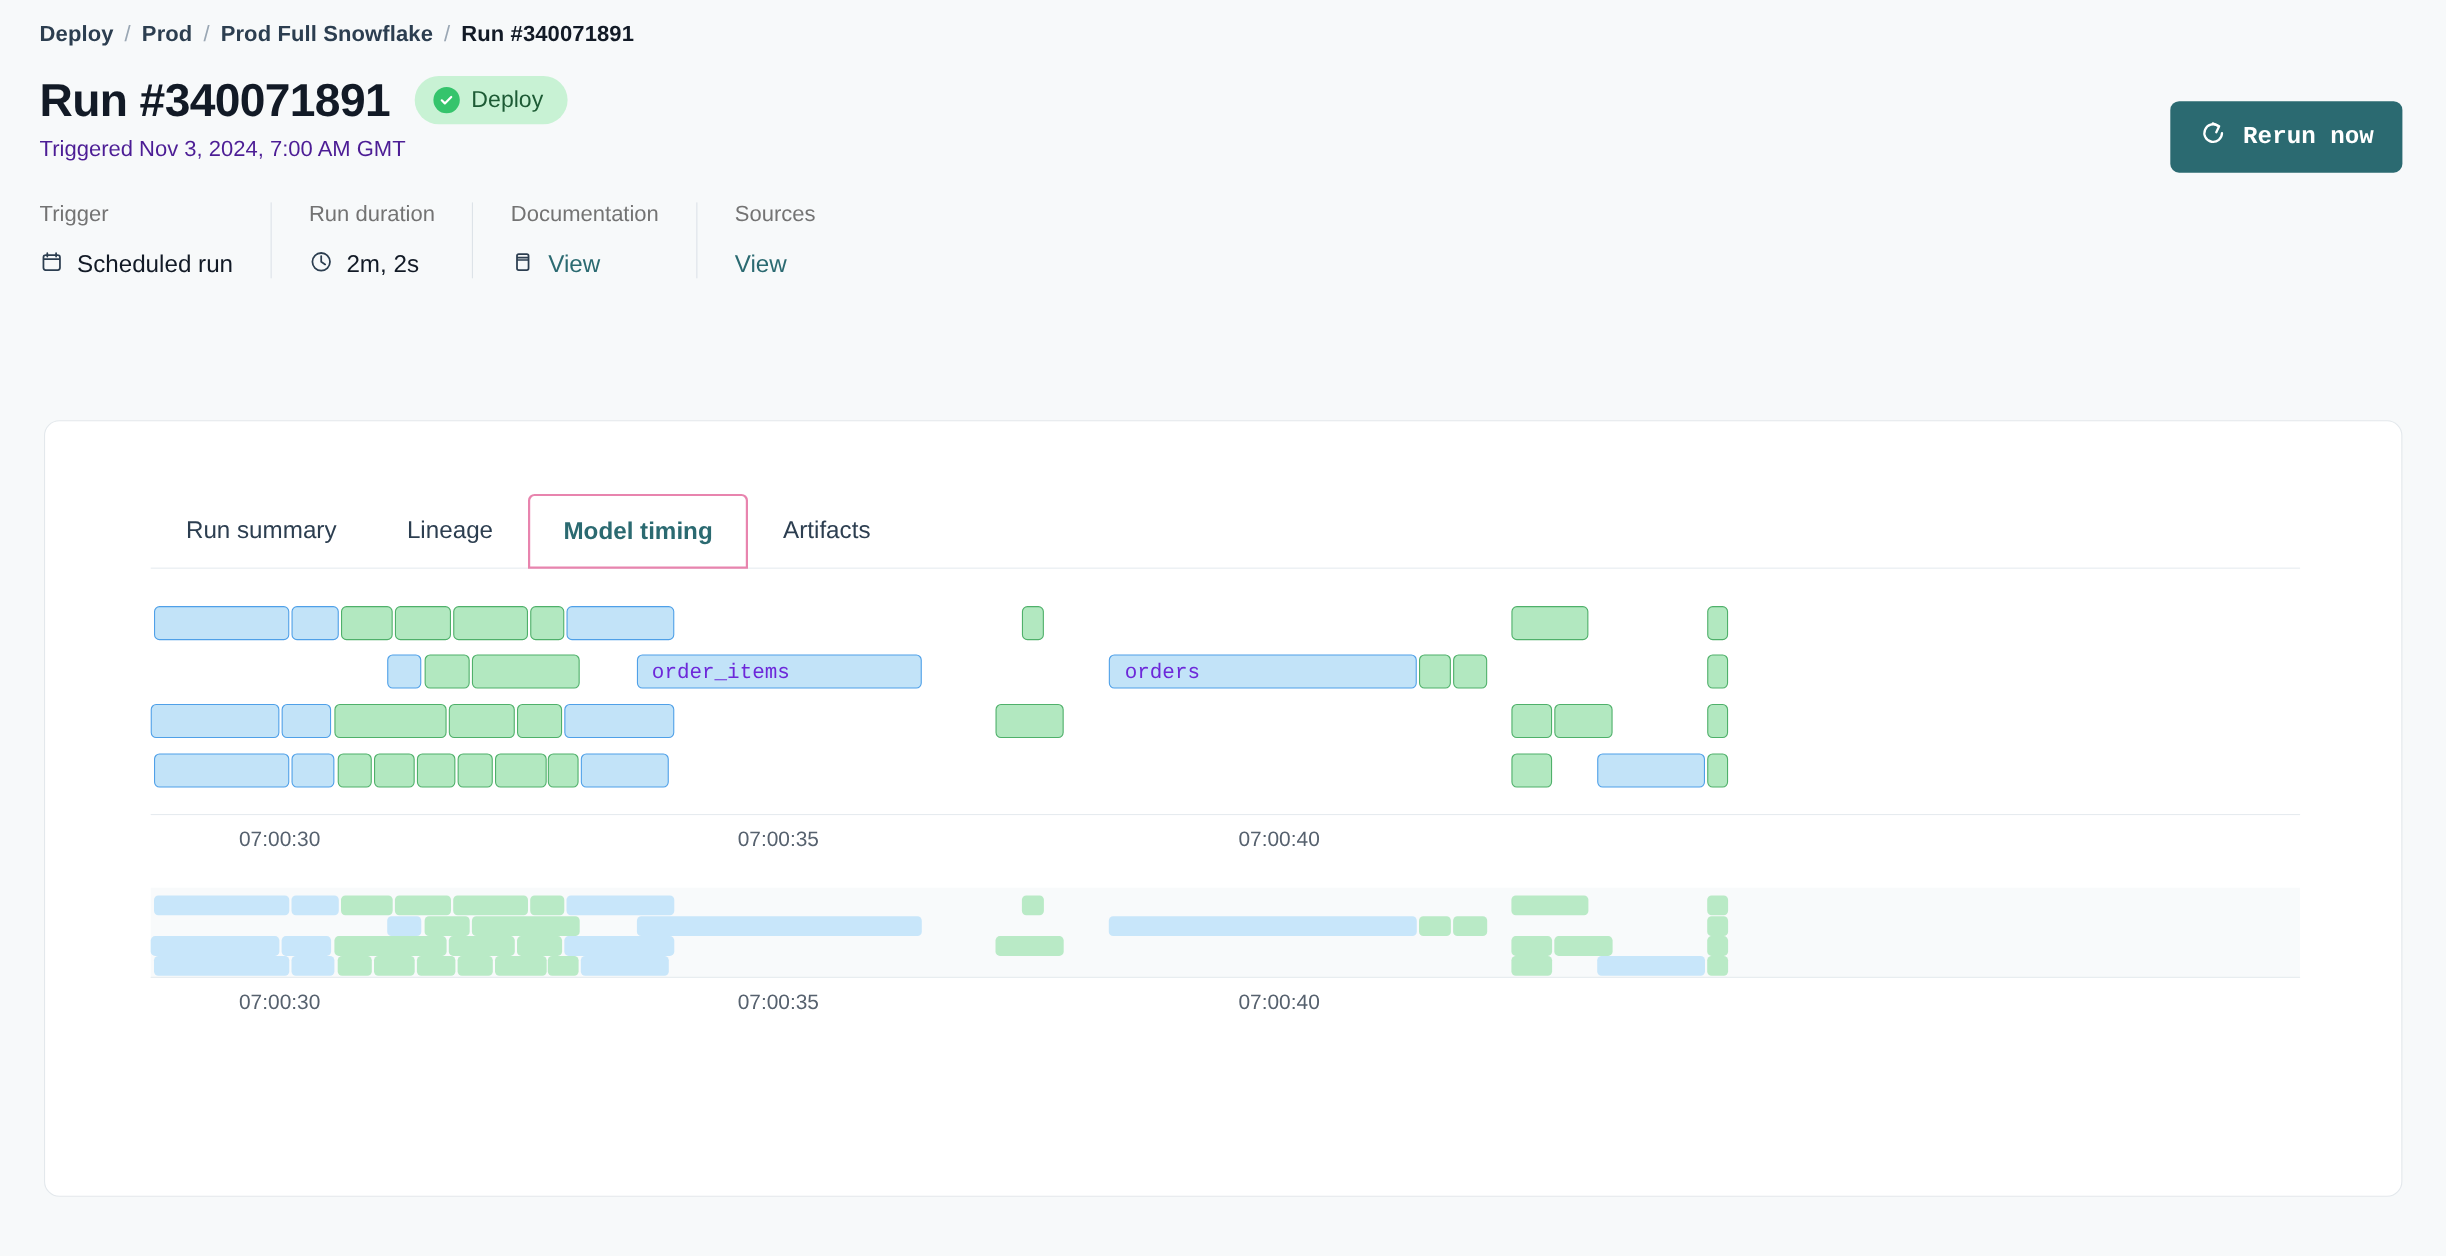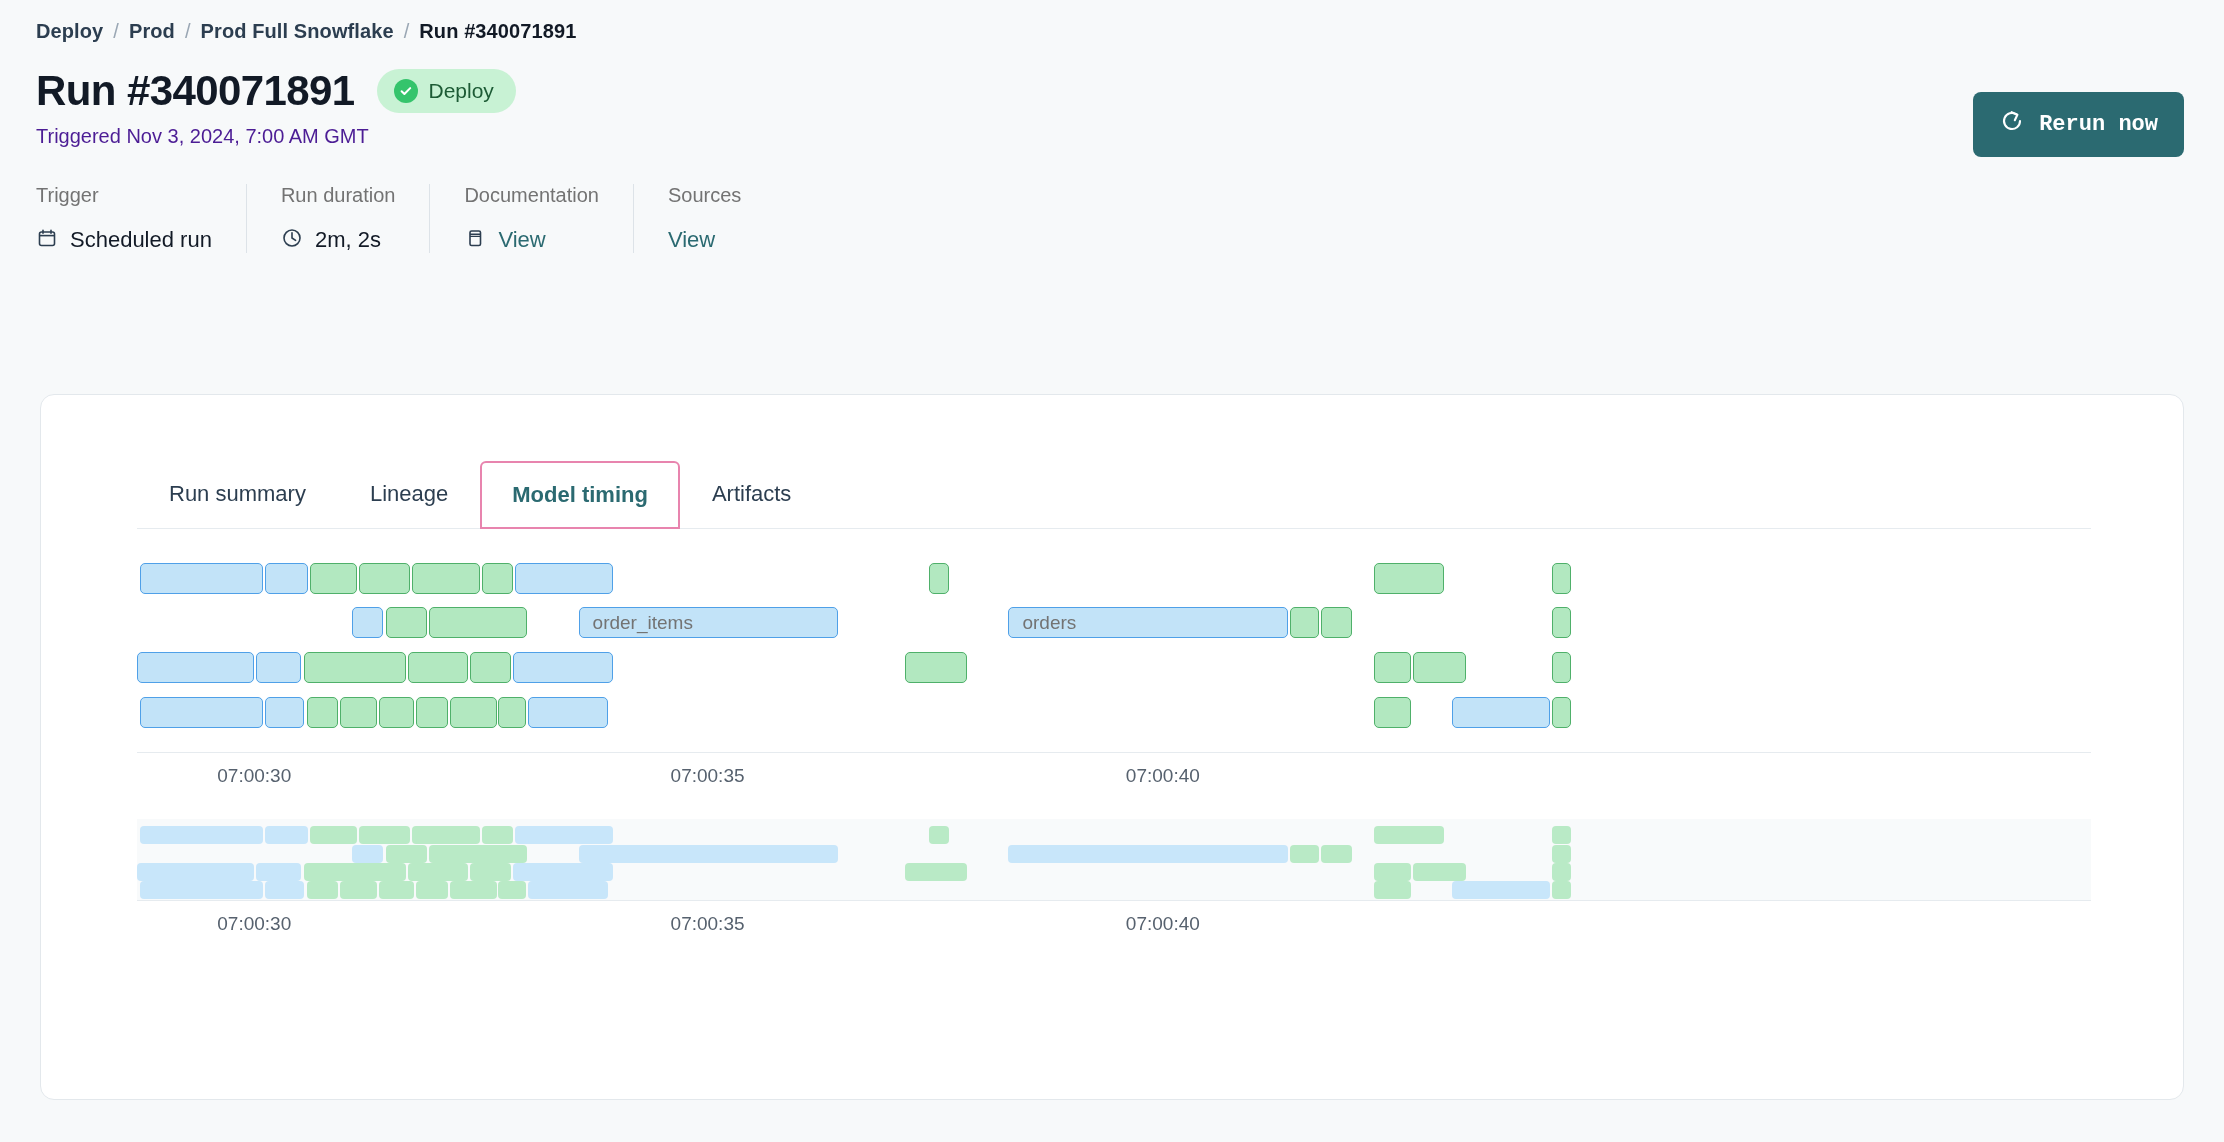--- a/index.html
+++ b/index.html
@@ -98,21 +98,20 @@
   .meta-icon { display: inline-flex; color: #2C3E50; flex: none; }
 
   
   .card {
     position: absolute;
     left: 40px; top: 382px;
     width: 2144px; height: 706px;
     background: #FFFFFF;
     border: 1px solid #E3E8EC;
     border-radius: 14px;
-    margin-top: 12px;
   }
 
   
   .tabs {
     display: flex; align-items: flex-end;
     margin: 64px 0 0 96px;
     width: 1954px;
     border-bottom: 1px solid #E6EBEF;
     height: 70px;
   }
@@ -150,21 +149,21 @@
     position: absolute; top: 0; height: 31px;
     border-radius: 5px;
     display: flex; align-items: center;
     font-size: 19px;
     overflow: hidden;
     white-space: nowrap;
     cursor: pointer;
   }
   .seg.blue  { background: #C2E3F8; border: 1.5px solid #4FA0E8; }
   .seg.green { background: #B2E8C0; border: 1.5px solid #4FB06A; }
-  .seg .lbl { padding-left: 13px; color: #737373; }
+  .seg .lbl { padding-left: 13px; color: #6d28d9; font-family: Liberation Mono, monospace; }
 
   
   .axis { position: relative; width: 1954px; height: 40px; }
   .tick {
     position: absolute; top: 12px;
     transform: translateX(-50%);
     font-size: 19px; color: #56616E;
     white-space: nowrap;
   }
 

